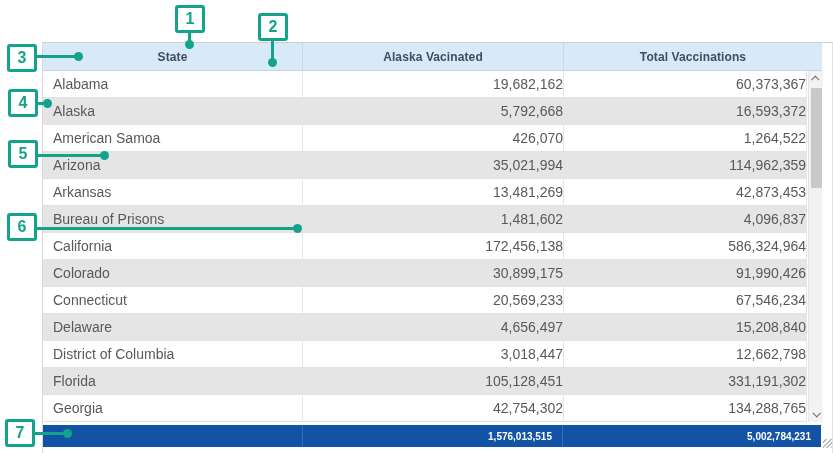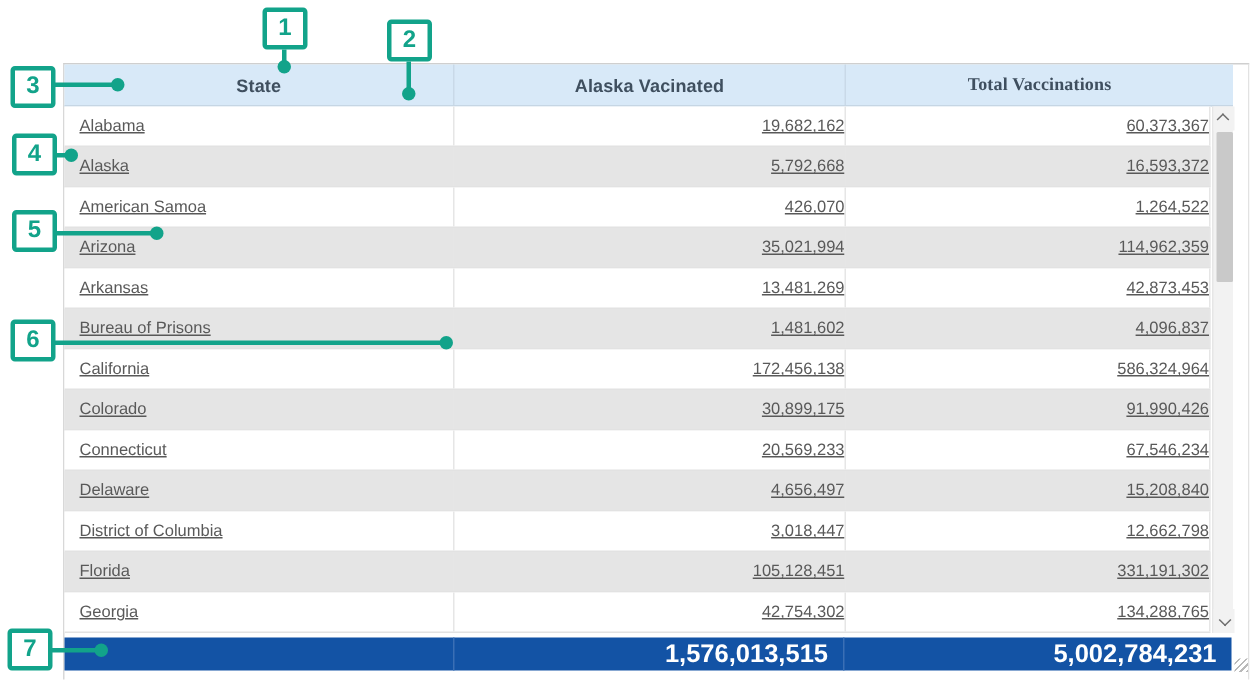--- a/index.html
+++ b/index.html
@@ -15,31 +15,31 @@
   .header-row {
     position: absolute; left: 0; top: 0; width: 779px; height: 28px;
     background: #d8e9f8; display: grid; grid-template-columns: 260px 261px 258px;
     border-bottom: 1px solid #c6d6e4;
   }
   .header-cell {
     display: flex; align-items: center; justify-content: center;
     font-size: 12px; font-weight: 700; color: #3f4f5f; letter-spacing: .1px;
     border-right: 1px solid #c9d9e8;
   }
-  .header-cell:last-child { border-right: none; font-family: Liberation Serif, serif; }
+  .header-cell:last-child { border-right: none; }
 
   .body-rows { position: absolute; left: 0; top: 28px; width: 764px; }
   .trow {
     display: grid; grid-template-columns: 260px 261px 243px; height: 27px;
     background: #ffffff; border-bottom: 1px solid #e2e2e2;
   }
   .trow.alt { background: #e5e5e5; }
   .tcell {
-    font-size: 11px; color: #595959; display: flex; align-items: center;
-    border-right: 1px solid #e6e6e6; overflow: hidden; white-space: nowrap; text-decoration: underline;
+    font-size: 14px; color: #595959; display: flex; align-items: center;
+    border-right: 1px solid #e6e6e6; overflow: hidden; white-space: nowrap;
   }
   .tcell.state { padding-left: 10px; justify-content: flex-start; }
   .tcell.num { justify-content: flex-end; }
 
   
   .scrollbar {
     position: absolute; left: 765px; top: 28px; width: 14px; height: 351px;
     background: #f2f2f2; border-left: 1px solid #e6e6e6;
   }
   .sb-btn { position: absolute; left: 0; width: 14px; height: 16px; background: #f2f2f2;
@@ -51,21 +51,21 @@
   .sb-thumb { position: absolute; left: 1.5px; top: 17px; width: 11px; height: 100px;
     background: #c9c9c9; border-radius: 1px; }
 
   
   .total-row {
     position: absolute; left: 0; top: 382px; width: 778px; height: 22px;
     background: #1353a5; display: grid; grid-template-columns: 260px 260px 258px;
   }
   .total-cell {
     display: flex; align-items: center; justify-content: flex-end; padding-right: 10px;
-    color: #ffffff; font-size: 17px; font-weight: 700; border-right: 1px solid #3a6fb5;
+    color: #ffffff; font-size: 10px; font-weight: 700; border-right: 1px solid #3a6fb5;
   }
   .total-cell:last-child { border-right: none; }
   .total-cell.blank { justify-content: flex-start; }
 
   .corner-grip {
     position: absolute; left: 780px; top: 396px; width: 9px; height: 9px;
     background: repeating-linear-gradient(135deg, transparent 0 2px, #b9b9b9 2px 3.2px);
   }
 
   

